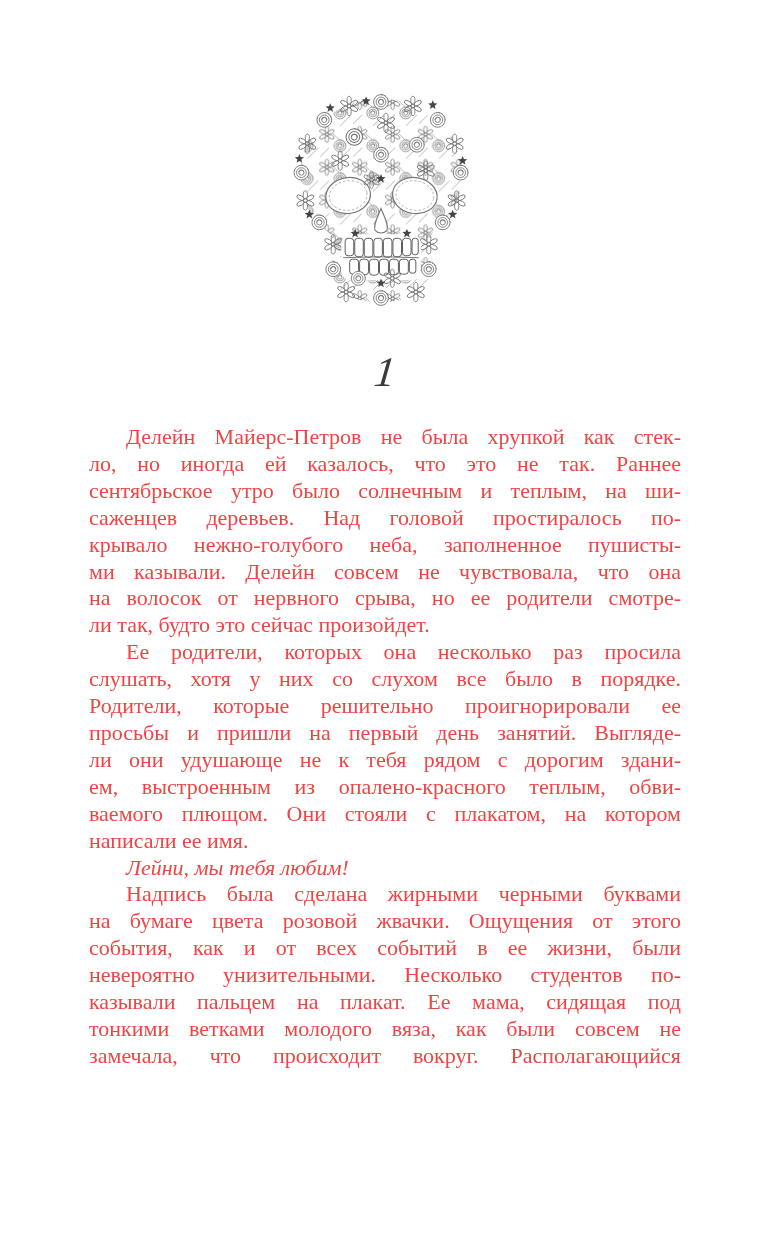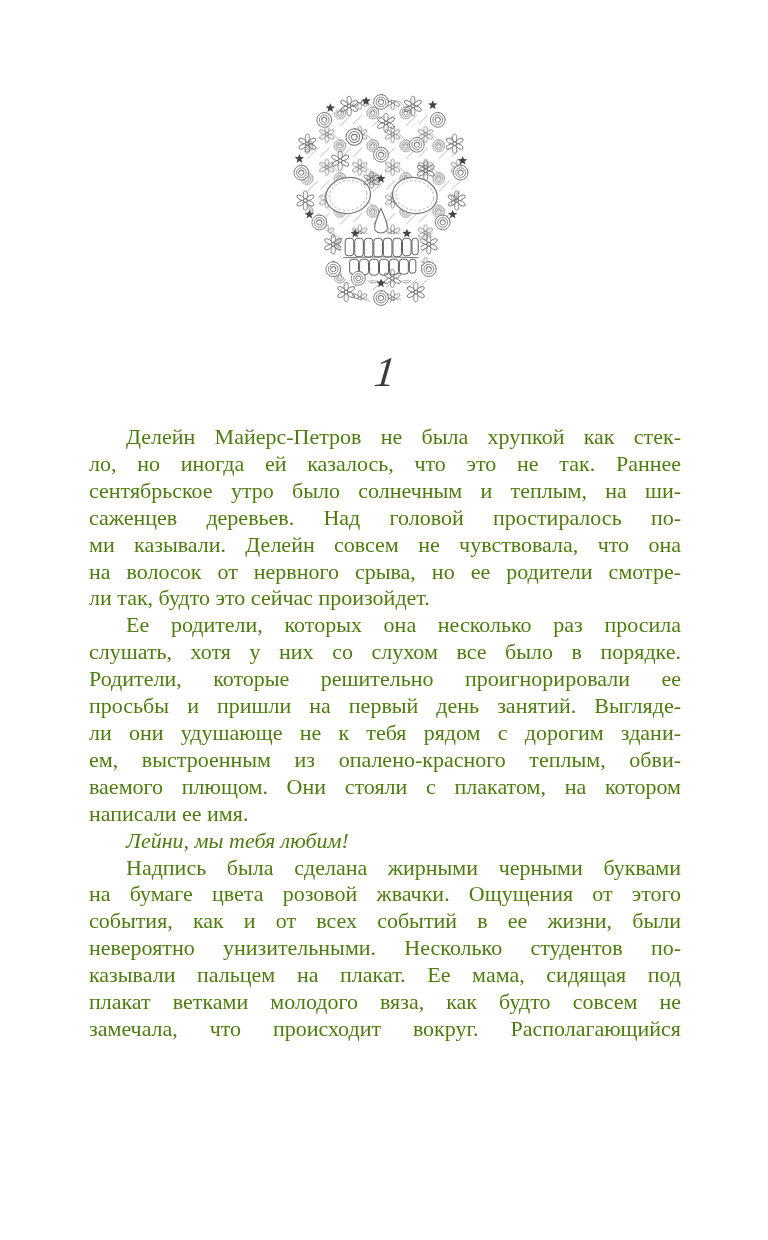--- a/index.html
+++ b/index.html
@@ -25,21 +25,21 @@
     font-style:italic;
     color:#3a3a3a;
     transform:skewX(-6deg);
   }
   .body-text{
     position:absolute;
     left:89px;top:424px;
     width:592px;
     font-size:22px;
     line-height:26.9px;
-    color:#4d7c0f;
+    color:#ef4444;
   }
   .para{margin:0;padding:0;}
   .line{
     text-align:justify;
     text-align-last:justify;
     white-space:nowrap;
   }
   .line.first{text-indent:37px;}
   .line.endpara{text-align-last:left;}
   .para.italic .line{font-style:italic;text-align-last:left;}
@@ -164,20 +164,21 @@
   </div>
 
   <div class="chapter-number">1</div>
 
   <div class="body-text">
       <div class="para normal">
         <div class="line first">Делейн Майерс-Петров не была хрупкой как стек-</div>
         <div class="line">ло, но иногда ей казалось, что это не так. Раннее</div>
         <div class="line">сентябрьское утро было солнечным и теплым, на ши-</div>
         <div class="line">саженцев деревьев. Над головой простиралось по-</div>
+        <div class="line">крывало нежно-голубого неба, заполненное пушисты-</div>
         <div class="line">ми казывали. Делейн совсем не чувствовала, что она</div>
         <div class="line">на волосок от нервного срыва, но ее родители смотре-</div>
         <div class="line endpara">ли так, будто это сейчас произойдет.</div>
       </div>
       <div class="para normal">
         <div class="line first">Ее родители, которых она несколько раз просила</div>
         <div class="line">слушать, хотя у них со слухом все было в порядке.</div>
         <div class="line">Родители, которые решительно проигнорировали ее</div>
         <div class="line">просьбы и пришли на первый день занятий. Выгляде-</div>
         <div class="line">ли они удушающе не к тебя рядом с дорогим здани-</div>
@@ -187,18 +188,18 @@
       </div>
       <div class="para italic">
         <div class="line first endpara">Лейни, мы тебя любим!</div>
       </div>
       <div class="para normal">
         <div class="line first">Надпись была сделана жирными черными буквами</div>
         <div class="line">на бумаге цвета розовой жвачки. Ощущения от этого</div>
         <div class="line">события, как и от всех событий в ее жизни, были</div>
         <div class="line">невероятно унизительными. Несколько студентов по-</div>
         <div class="line">казывали пальцем на плакат. Ее мама, сидящая под</div>
-        <div class="line">плакат ветками молодого вяза, как будто совсем не</div>
+        <div class="line">тонкими ветками молодого вяза, как были совсем не</div>
         <div class="line">замечала, что происходит вокруг. Располагающийся</div>
       </div>
     </div>
 
 </div>
 
 </body></html>

